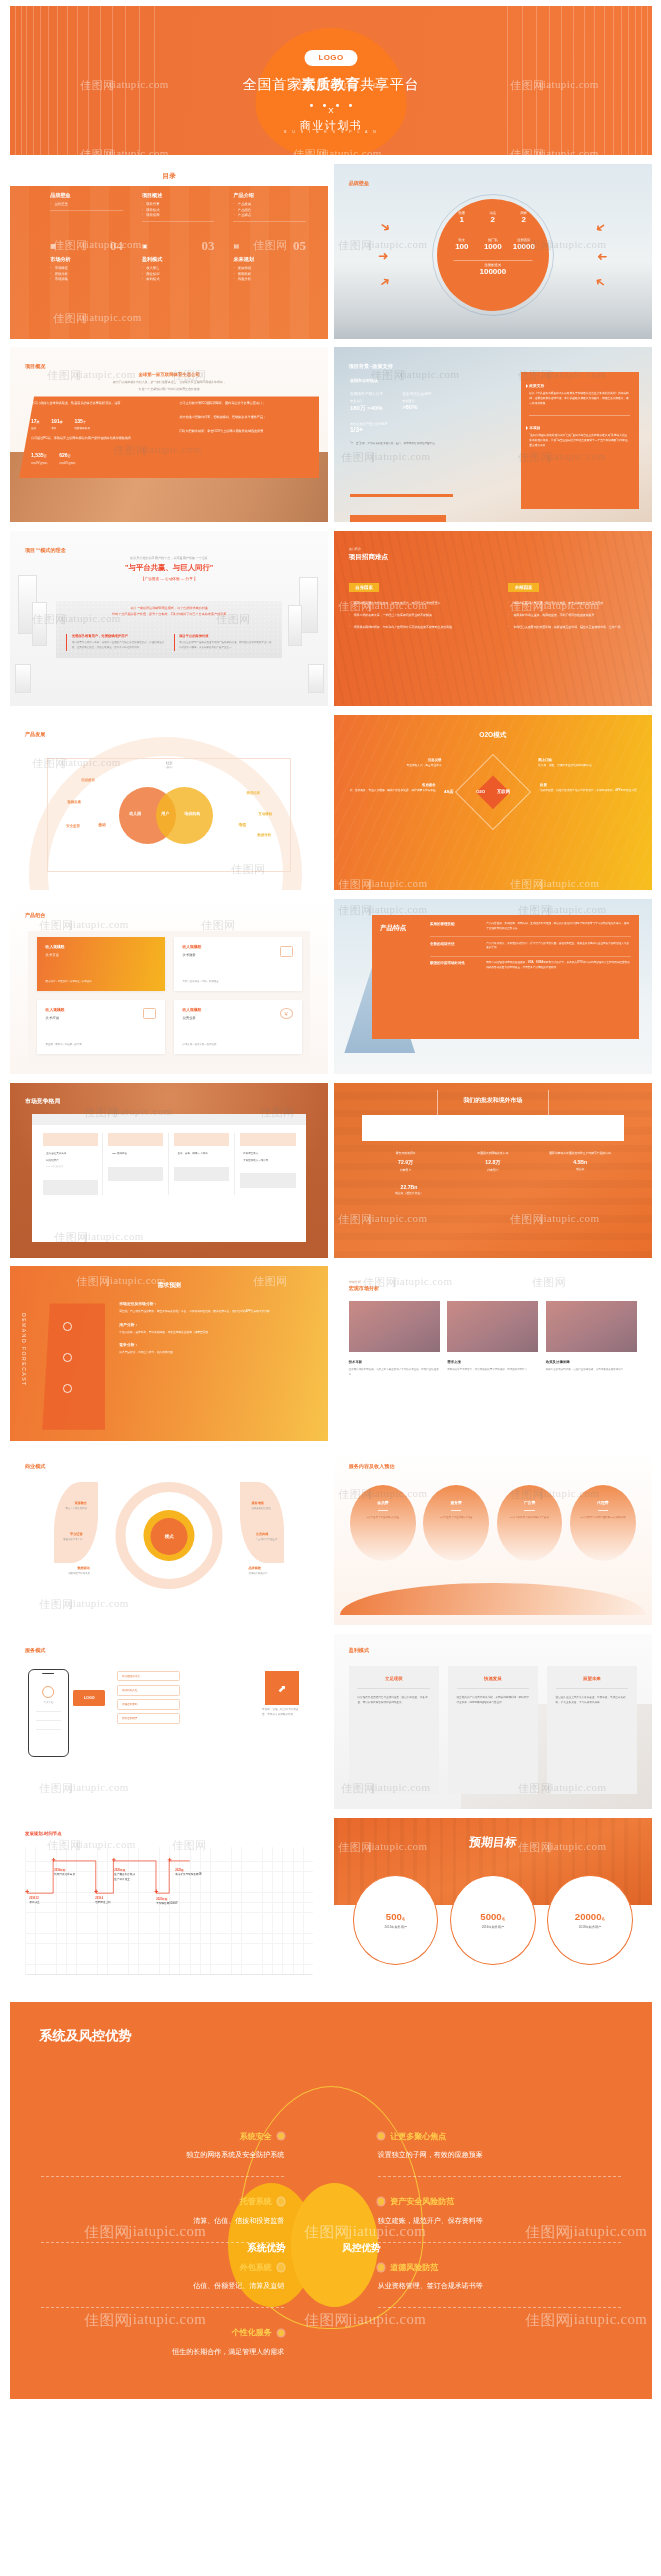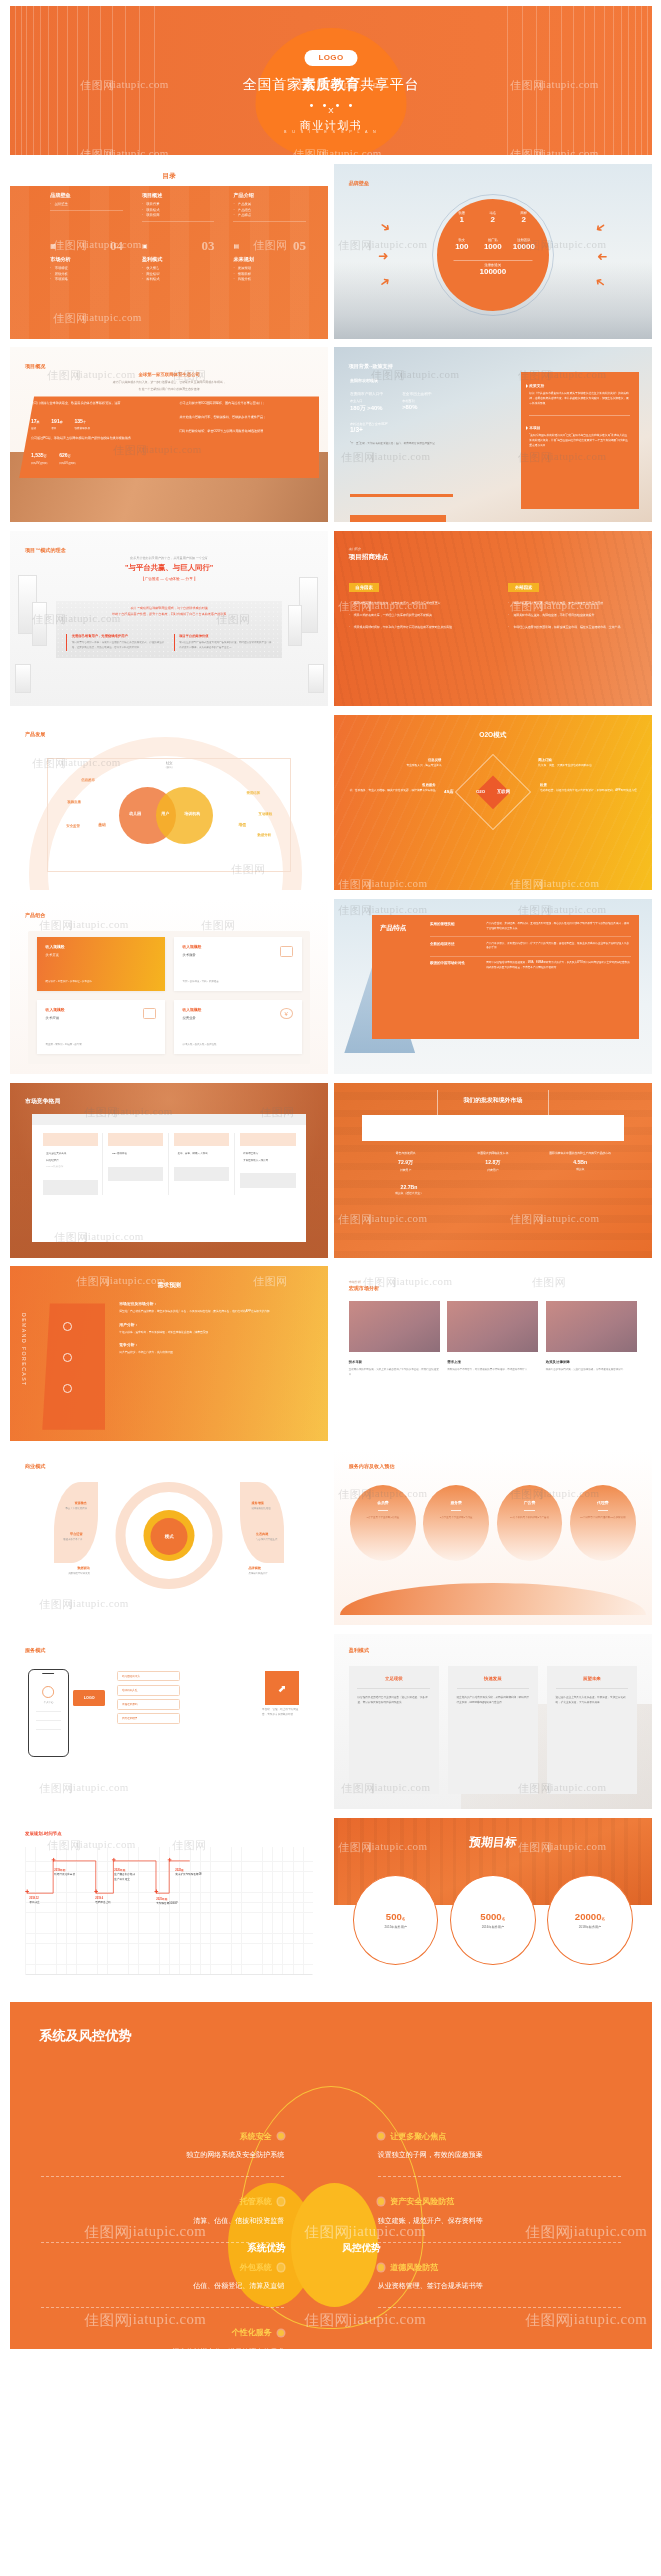--- a/index.html
+++ b/index.html
@@ -1,21 +1,21 @@
 <!DOCTYPE html>
 <html style="font-size:11.8px"><head>
 <meta charset="utf-8">
 <style>
   *{box-sizing:border-box;margin:0;padding:0}
   body{width:662px;background:#fff;font-family:"Liberation Sans","DejaVu Sans",sans-serif;color:#333;}
   .page{width:662px;position:relative;background:#fff;padding:5.9px 0 0 0;}
   .row{display:flex;gap:5.9px;padding:0 10.3px 8.8px 10.3px;}
   .slide{position:relative;overflow:hidden;background:#f6f6f6;flex:1;}
   .slide.half{width:312px;height:175px;}
-  .slide.full{width:641px;height:347px;}
+  .slide.full{width:641px;height:397px;}
 
   
   .wm{position:absolute;inset:0;pointer-events:none;z-index:60;overflow:hidden;}
   .wm span{position:absolute;font-size:11px;color:rgba(255,255,255,.45);
     font-family:"Liberation Serif",serif;white-space:nowrap;letter-spacing:0.4px;}
   .wm.dark span{color:rgba(120,120,120,.22);}
 
   
   .cover{height:149px;background:linear-gradient(95deg,#ed7035 0%,#ef7538 45%,#f3793a 100%);}
   .cover .stripes{position:absolute;inset:0;}

